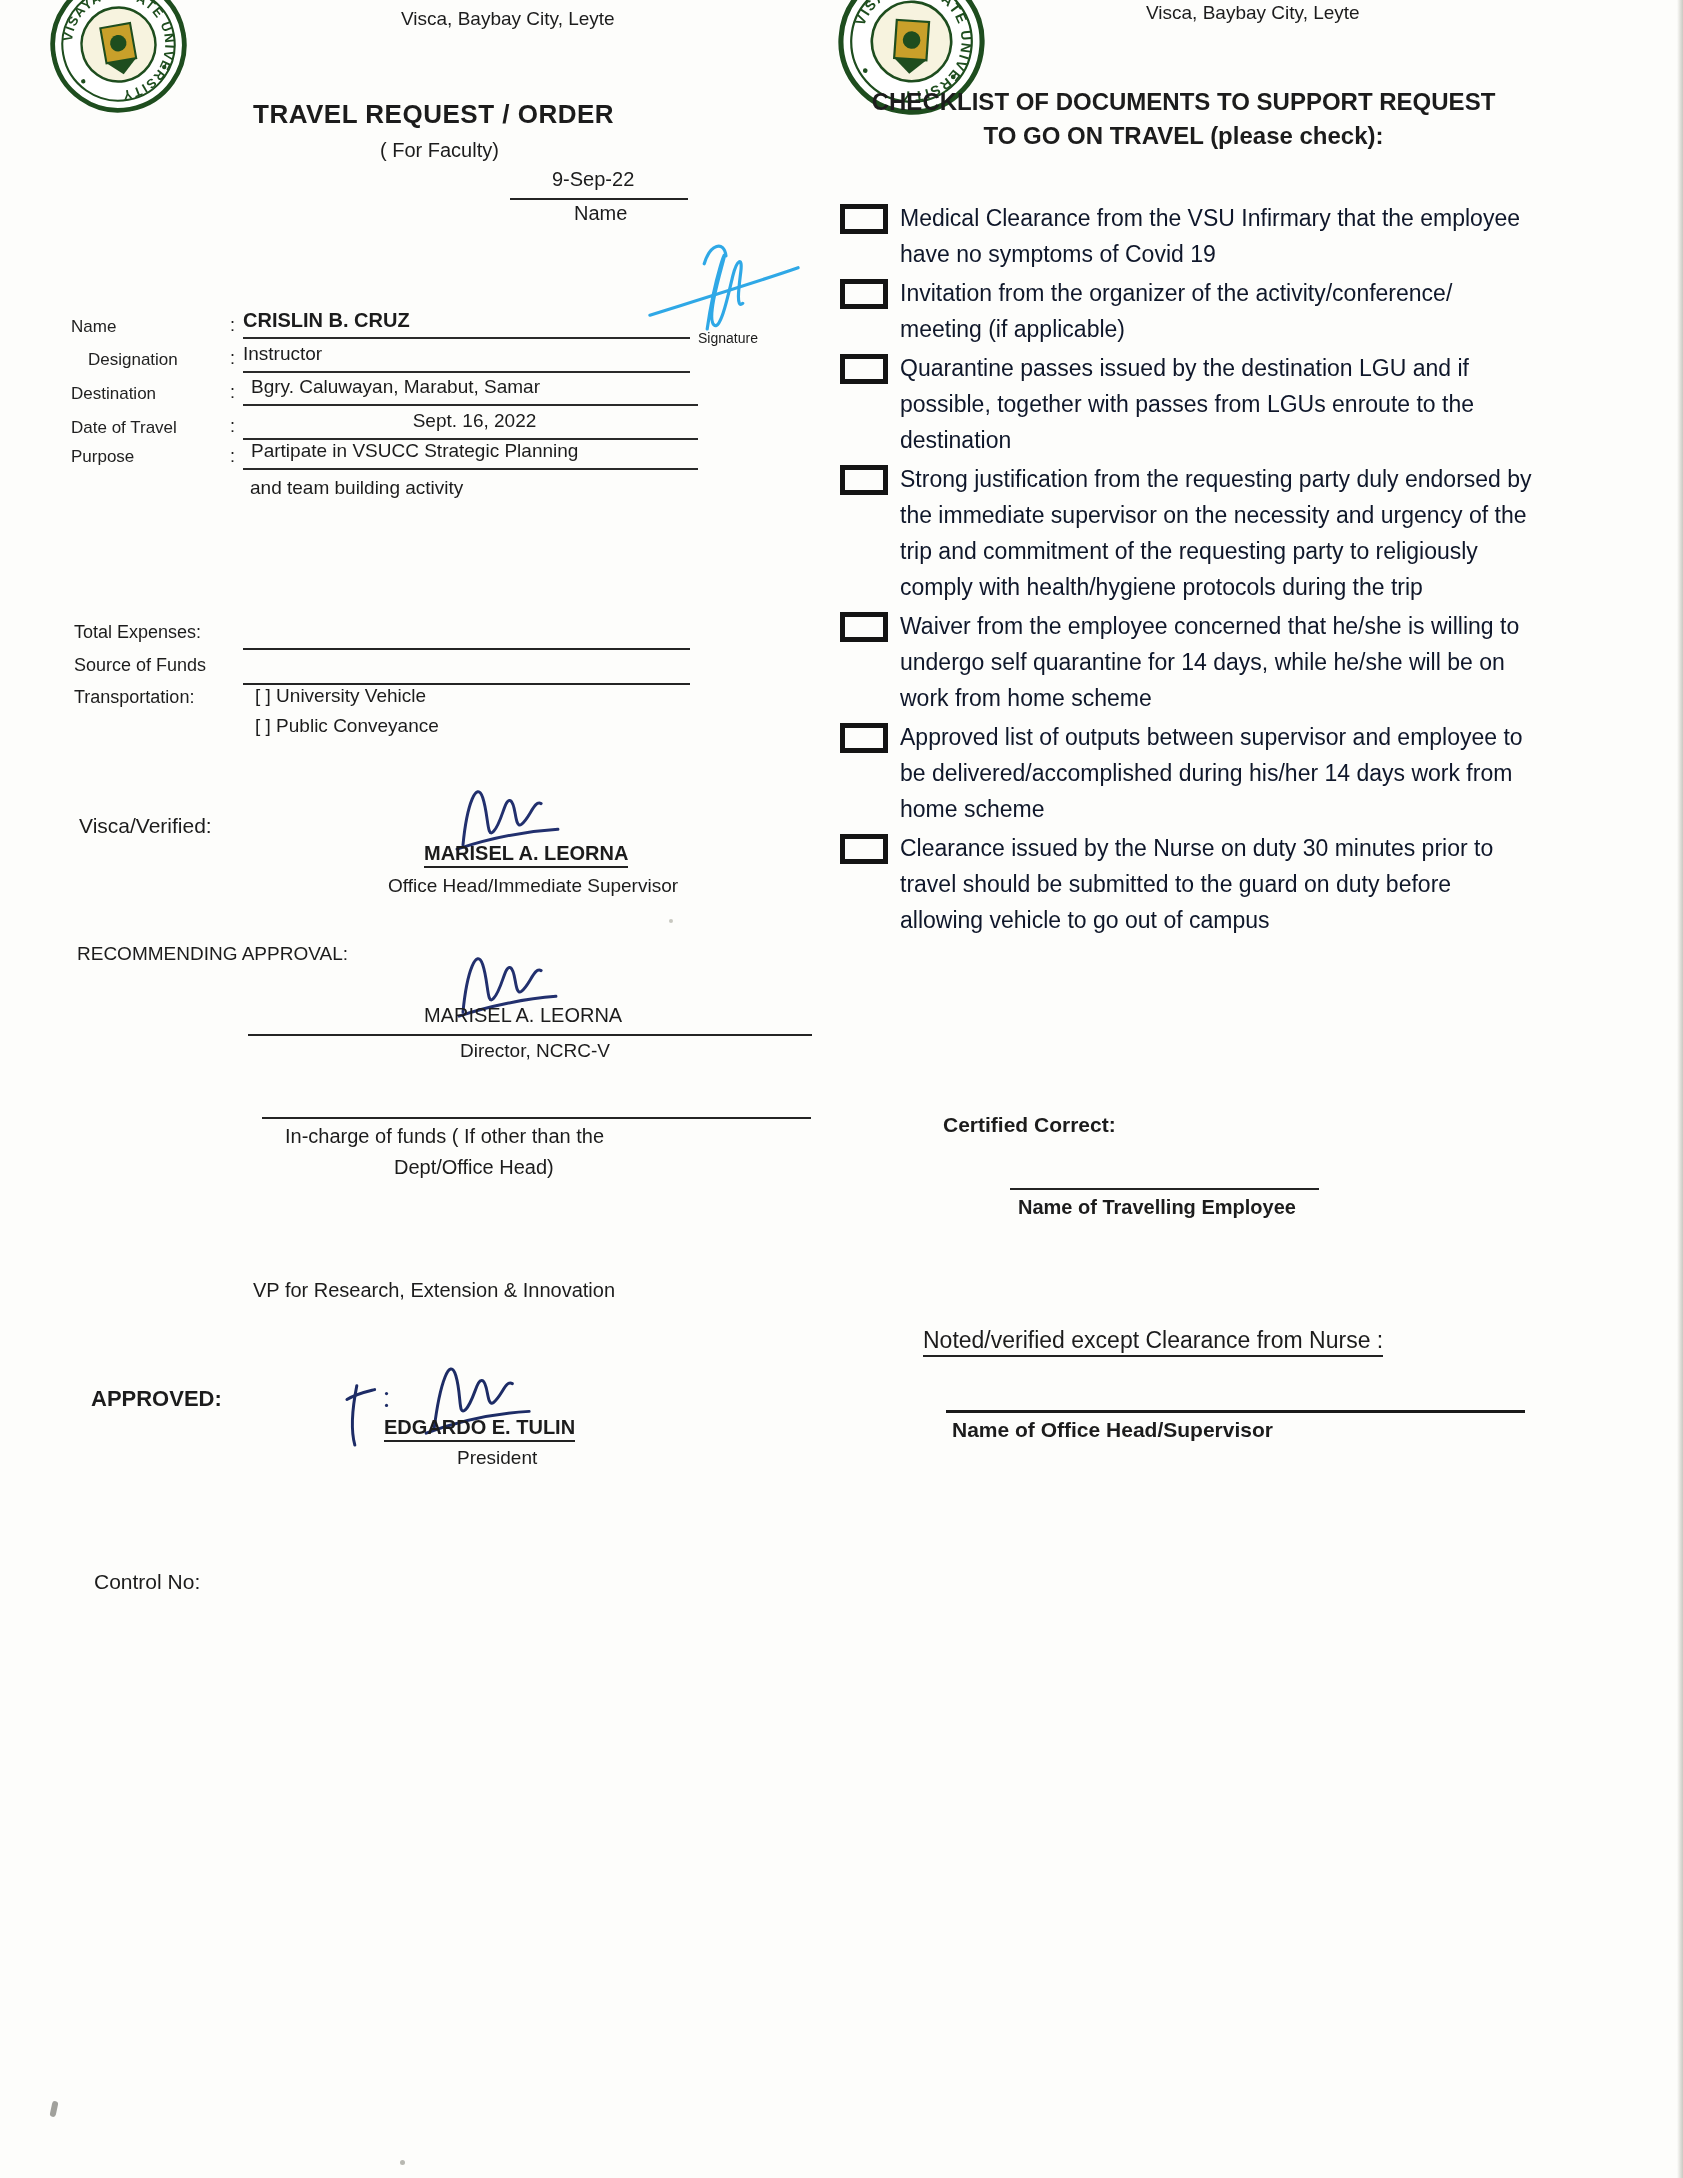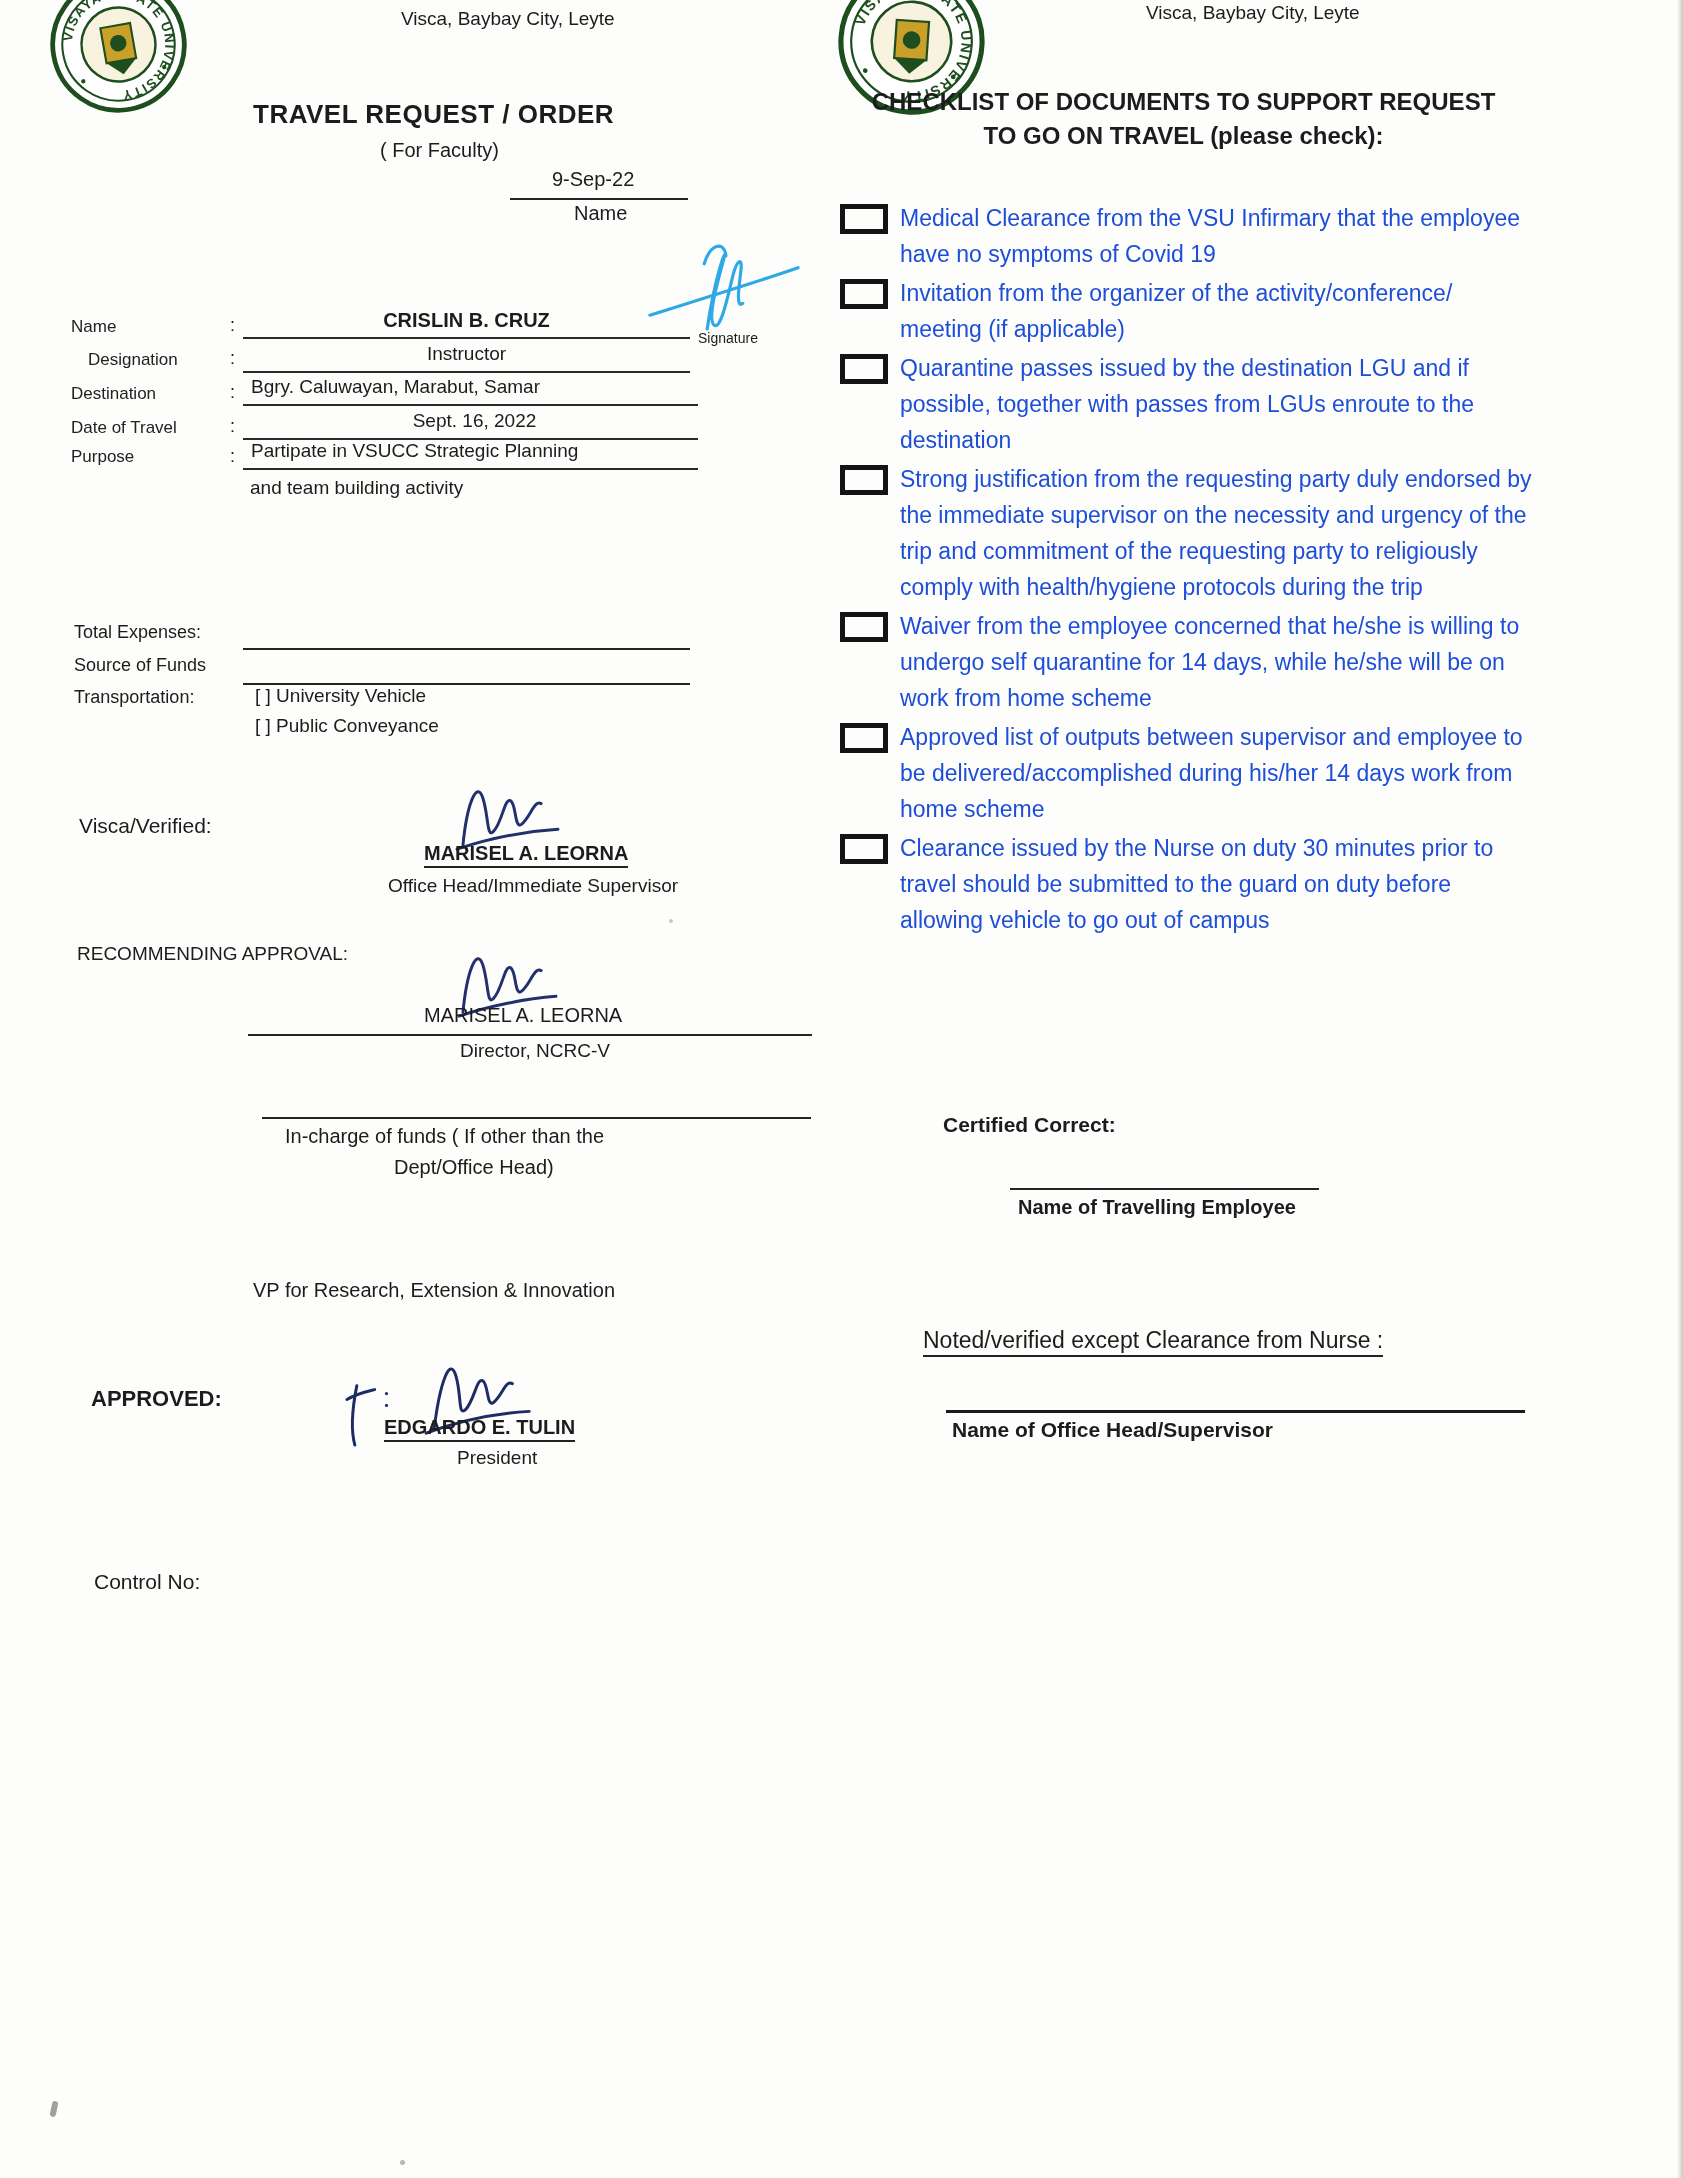--- a/index.html
+++ b/index.html
@@ -9,27 +9,27 @@
     font-family:"Liberation Sans", sans-serif; color:#1c1c1c;
   }
   .t { position:absolute; white-space:nowrap; }
   .b { font-weight:bold; }
   .line { position:absolute; border-top:2px solid #242424; height:0; }
   .line3 { position:absolute; border-top:3px solid #1a1a1a; height:0; }
   .ulbox { position:absolute; border-bottom:2px solid #2a2a2a; }
   .field-label { font-size:17px; color:#222; }
   .field-colon { font-size:18px; }
   .field-value { font-size:19px; }
-  .vcenter { text-align:center; }
+  .vcenter { }
   .check-item { display:flex; align-items:flex-start; margin-bottom:3px; }
   .checkbox {
     width:38px; height:20px; border:5px solid #141414;
     margin:4px 12px 0 0; flex:none; background:transparent;
   }
-  .check-text { font-size:23px; line-height:36px; width:639px; color:#1d4ed8; }
+  .check-text { font-size:23px; line-height:36px; width:639px; color:#0f172a; }
   .uline-text { border-bottom:2px solid #222; padding-bottom:1px; }
   .edge-right {
     position:absolute; right:0; top:0; width:6px; height:2178px;
     background:linear-gradient(to left, #c9c9c1, rgba(255,255,255,0));
   }
   .speck1 {
     position:absolute; left:51px; top:2101px; width:6px; height:16px;
     background:#8a8a84; border-radius:3px; transform:rotate(12deg); opacity:.8;
   }
   .speck2 {

